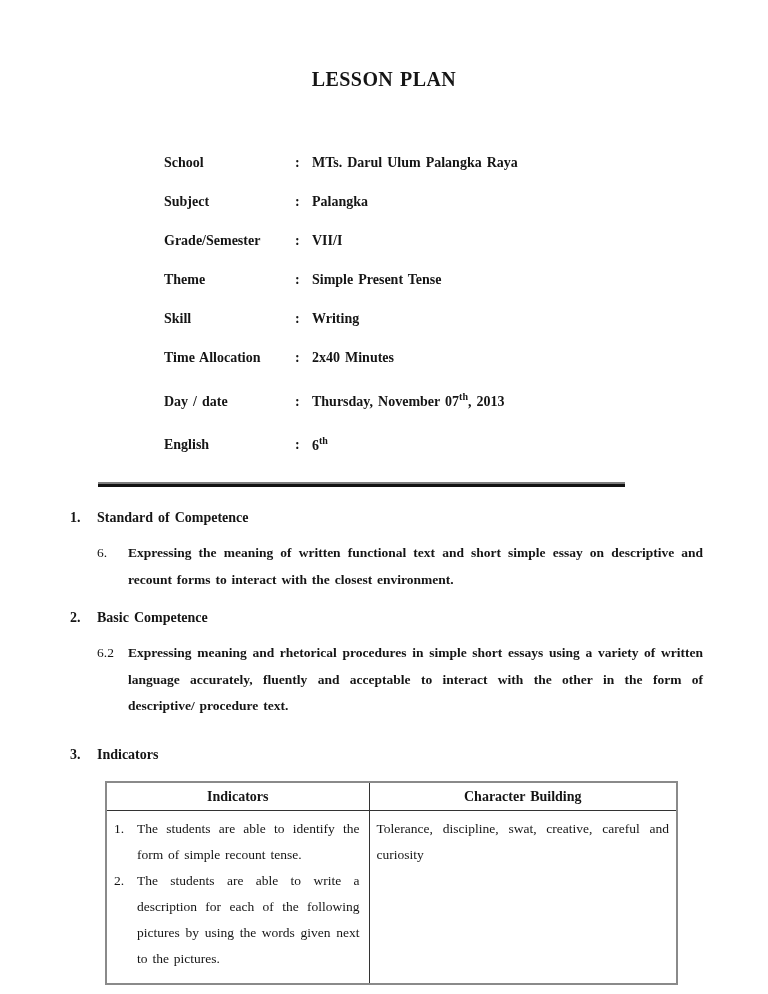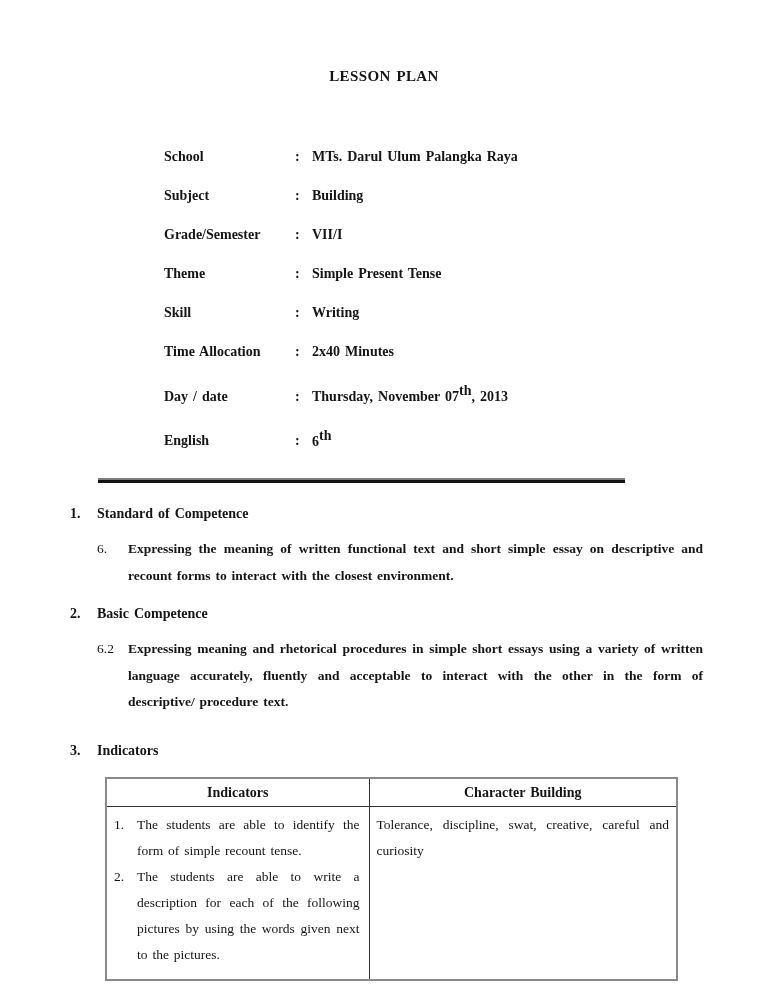--- a/index.html
+++ b/index.html
@@ -10,38 +10,38 @@
     background: #ffffff;
     color: #151515;
     font-family: "Liberation Serif", serif;
     position: relative;
     overflow: hidden;
     word-spacing: 1.5px;
   }
   .doc-title {
     padding-top: 68px;
     text-align: center;
-    font-size: 15px;
+    font-size: 20px;
     font-weight: bold;
     letter-spacing: 0.4px;
   }
   
   .meta { margin: 62px 11px 0 164px; }
   .meta-row {
     display: flex;
     align-items: baseline;
     font-weight: bold;
     font-size: 14px;
     line-height: 20px;
     margin-bottom: 19px;
   }
   .meta-label { width: 131px; flex: 0 0 auto; }
   .meta-colon { width: 17px; flex: 0 0 auto; }
   .meta-value sup, .meta-value .sup {
-    font-size: 14px;
+    font-size: 10px;
     vertical-align: super;
     font-weight: bold;
   }
   
   .divider {
     margin: 27px 0 0 98px;
     width: 527px;
     height: 2px;
     border-top: 2px solid #7e7e7e;
     border-bottom: 3px solid #121212;
@@ -102,21 +102,21 @@
 
   <div class="meta">
     <div class="meta-row">
       <span class="meta-label">School</span>
       <span class="meta-colon">:</span>
       <span class="meta-value">MTs. Darul Ulum Palangka Raya</span>
     </div>
     <div class="meta-row">
       <span class="meta-label">Subject</span>
       <span class="meta-colon">:</span>
-      <span class="meta-value">Building</span>
+      <span class="meta-value">Palangka</span>
     </div>
     <div class="meta-row">
       <span class="meta-label">Grade/Semester</span>
       <span class="meta-colon">:</span>
       <span class="meta-value">VII/I</span>
     </div>
     <div class="meta-row">
       <span class="meta-label">Theme</span>
       <span class="meta-colon">:</span>
       <span class="meta-value">Simple Present Tense</span>

